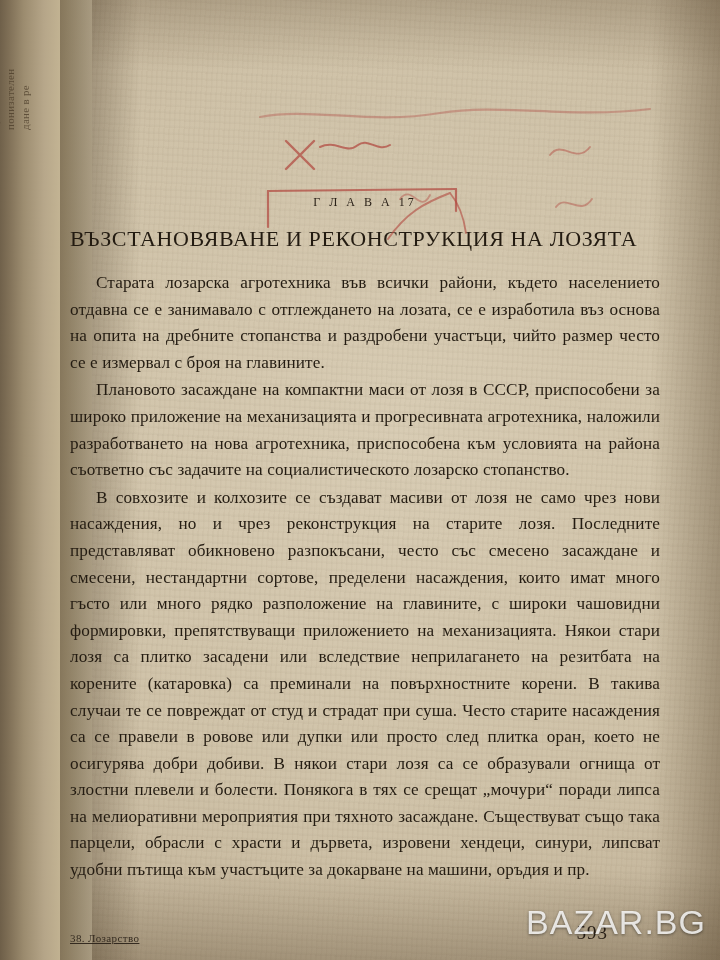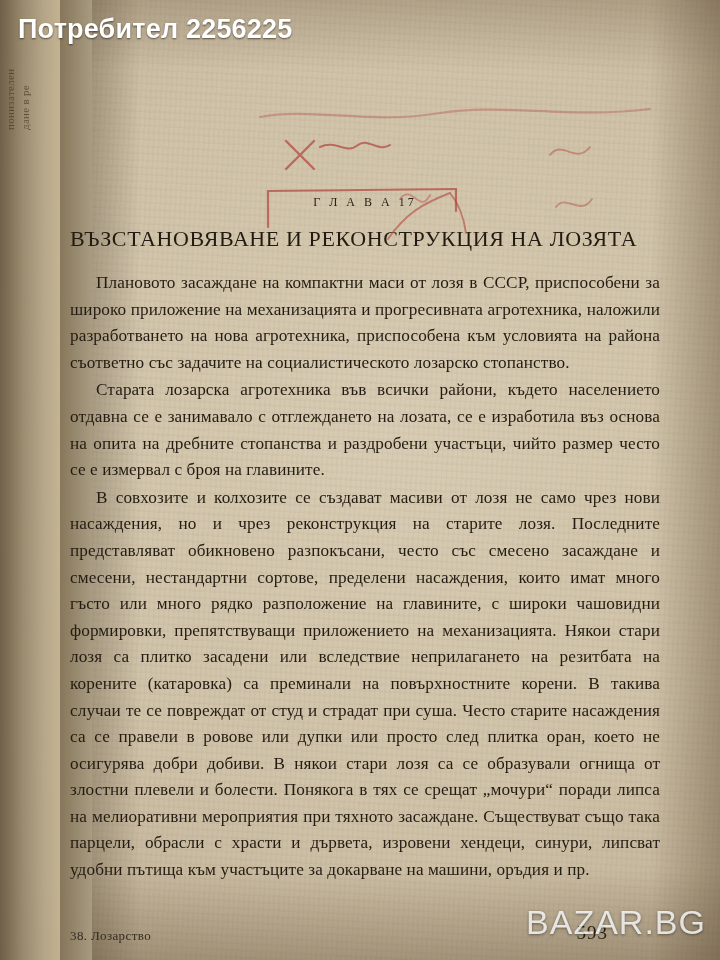--- a/index.html
+++ b/index.html
@@ -149,23 +149,24 @@
     left: 70px;
     right: 40px;
     bottom: 16px;
     z-index: 15;
     display: flex;
     justify-content: space-between;
     align-items: flex-end;
     color: #2a2118;
   }
   #footer-signature {
-    font-size: 13px;
+    font-size: 11px;
     letter-spacing: .4px;
     opacity: .9;
+    text-decoration: underline;
   }
   #page-number {
     font-size: 19px;
     letter-spacing: 1px;
     margin-right: 72px;
   }
 </style>
 </head>
 <body>
 
@@ -202,26 +203,25 @@
   <svg class="scribble" style="left:380px; top:185px;" width="120" height="70" viewBox="0 0 120 70">
     <g stroke="#b2483f" fill="none" stroke-linecap="round" opacity="0.6">
       <path d="M8,54 C26,28 44,18 70,8" stroke-width="2"></path>
       <path d="M70,8 C80,20 84,34 86,48" stroke-width="1.8"></path>
     </g>
   </svg>
 
   <div id="content">
     <div id="chapter-label">Г Л А В А   17</div>
     <div id="chapter-title">ВЪЗСТАНОВЯВАНЕ И РЕКОНСТРУКЦИЯ НА ЛОЗЯТА</div>
+    <p class="para">Старата лозарска агротехника във всички райони, където населението отдавна се е занимавало с отглеждането на лозата, се е изработила въз основа на опита на дребните стопанства и раздробени участъци, чийто размер често се е измервал с броя на главините.</p>
     <p class="para">Плановото засаждане на компактни маси от лозя в СССР, приспособени за широко приложение на механизацията и прогресивната агротехника, наложили разработването на нова агротехника, приспособена към условията на района съответно със задачите на социалистическото лозарско стопанство.</p>
-    <p class="para">Старата лозарска агротехника във всички райони, където населението отдавна се е занимавало с отглеждането на лозата, се е изработила въз основа на опита на дребните стопанства и раздробени участъци, чийто размер често се е измервал с броя на главините.</p>
     <p class="para">В совхозите и колхозите се създават масиви от лозя не само чрез нови насаждения, но и чрез реконструкция на старите лозя. Последните представляват обикновено разпокъсани, често със смесено засаждане и смесени, нестандартни сортове, пределени насаждения, които имат много гъсто или много рядко разположение на главините, с широки чашовидни формировки, препятствуващи приложението на механизацията. Някои стари лозя са плитко засадени или вследствие неприлагането на резитбата на корените (катаровка) са преминали на повърхностните корени. В такива случаи те се повреждат от студ и страдат при суша. Често старите насаждения са се правели в ровове или дупки или просто след плитка оран, което не осигурява добри добиви. В някои стари лозя са се образували огнища от злостни плевели и болести. Понякога в тях се срещат „мочури“ поради липса на мелиоративни мероприятия при тяхното засаждане. Съществуват също така парцели, обрасли с храсти и дървета, изровени хендеци, синури, липсват удобни пътища към участъците за докарване на машини, оръдия и пр.</p>
   </div>
 
   <div id="footer">
     <div id="footer-signature">38. Лозарство</div>
     <div id="page-number">593</div>
   </div>
 
-  <div id="watermark-user">Потребител 2256225</div>
   <div id="watermark-brand">BAZAR.BG</div>
 
 </div>
 
 </body></html>

